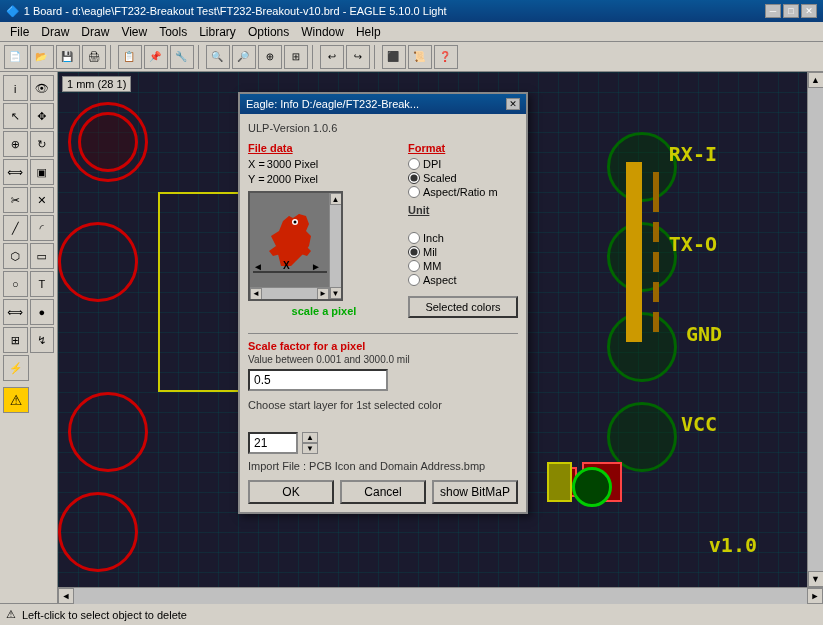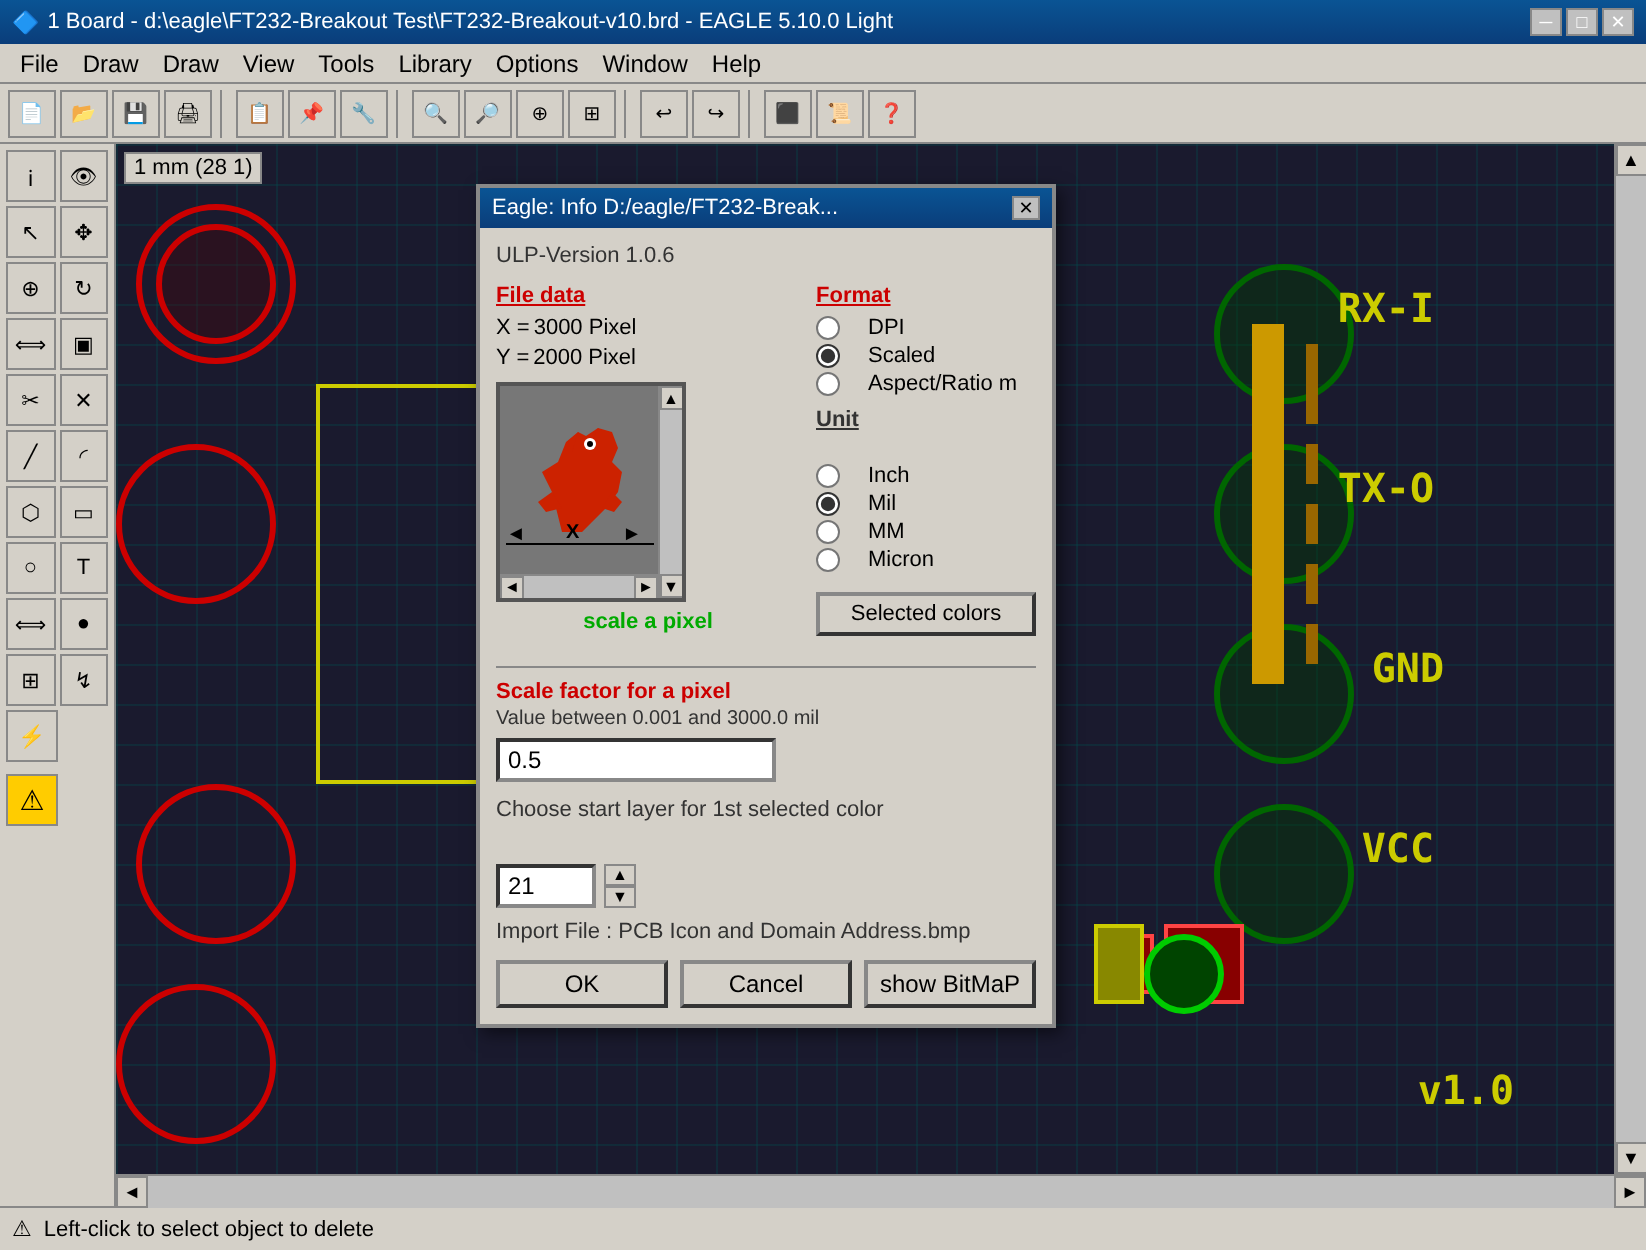--- a/index.html
+++ b/index.html
@@ -279,21 +279,21 @@
       font-weight: bold;
       color: #00aa00;
       text-align: center;
     }
 
     
     .radio-group { margin-bottom: 4px; }
     .radio-item {
       display: flex;
       align-items: center;
-      gap: 14px;
+      gap: 3px;
       font-size: 11px;
       margin-bottom: 2px;
     }
     .radio-input {
       width: 12px; height: 12px;
       accent-color: #333;
     }
 
     
     .unit-section { margin-top: 6px; }
@@ -682,21 +682,21 @@
                         <div class="radio-item">
                           <input type="radio" name="unit" class="radio-input" checked="" style="">
                           <span>Mil</span>
                         </div>
                         <div class="radio-item">
                           <input type="radio" name="unit" class="radio-input" style="">
                           <span>MM</span>
                         </div>
                         <div class="radio-item">
                           <input type="radio" name="unit" class="radio-input" style="">
-                          <span>Micron</span>
+                          <span>Aspect</span>
                         </div>
                       </div>
                     </div>
                     
                     <button class="selected-colors-btn">Selected colors</button>
                   </div>
                 </div>
 
                 <div class="scale-section">
                   <div class="scale-title">

